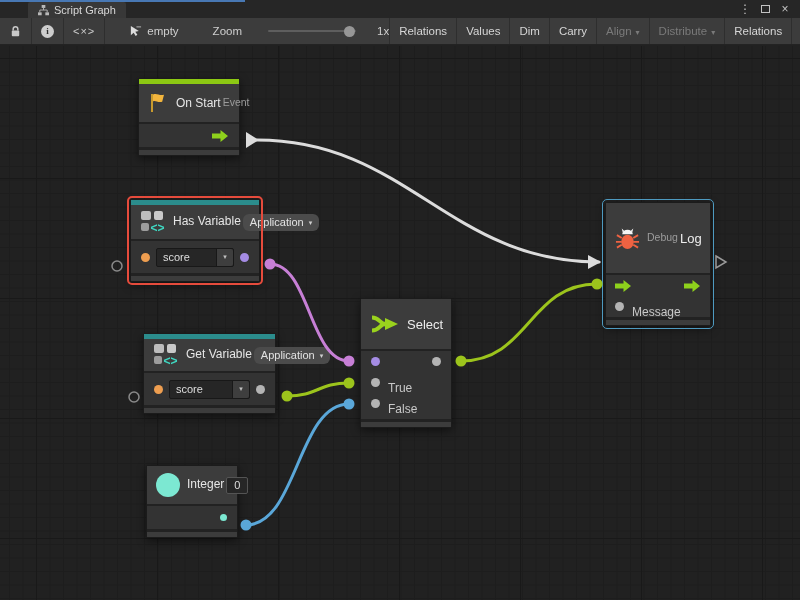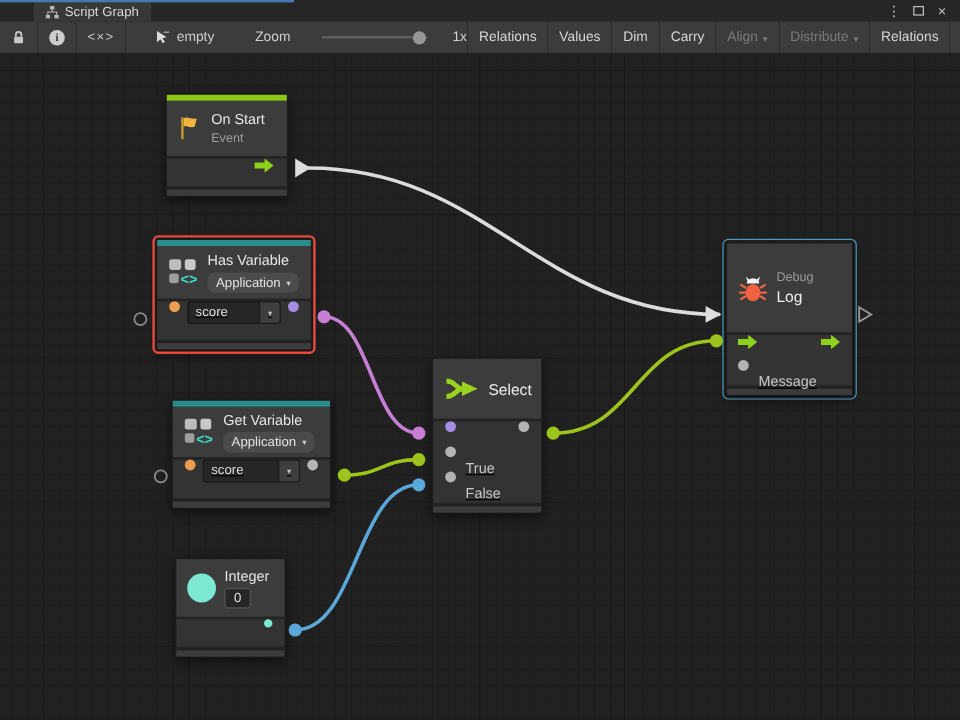--- a/index.html
+++ b/index.html
@@ -42,27 +42,27 @@
     background-position:36px 12px;}
 
   
   .node{position:absolute;background:#333;border:1px solid #1b1b1b;border-radius:2px;box-shadow:0 3px 9px rgba(0,0,0,.5);z-index:2;}
   .selected-red{outline:2px solid #e64b3c;outline-offset:1px;}
   .selected-blue{outline:1.5px solid #4e9ac0;outline-offset:2px;}
   .colorbar{height:5px;}
   .bar-green{background:#8cc813;}
   .bar-teal{background:#2b8c8c;}
   .node-header{background:#3c3c3c;display:flex;align-items:center;gap:7px;padding:8px 9px;}
-  .titles{display:flex;flex-direction:column;gap:2px;min-width:0;}
+  .titles{display:flex;flex-direction:row;gap:2px;min-width:0;}
   .title{font-size:12px;color:#e6e6e6;white-space:nowrap;line-height:15px;}
   .title-lg{font-size:13px;color:#ececec;white-space:nowrap;}
   .subtitle{font-size:10.5px;color:#9c9c9c;white-space:nowrap;line-height:13px;}
   .node-body{background:#333;border-top:2px solid #222;}
   .node-footer{height:8px;background:#3c3c3c;border-top:3px solid #222;}
-  .port-row{display:flex;align-items:flex-start;height:21px;padding:0 10px;gap:8px;text-decoration:underline;}
+  .port-row{display:flex;align-items:center;height:21px;padding:0 10px;gap:8px;}
   .row-tall{height:32px;}
   .row-right{justify-content:flex-end;}
   .row-between{justify-content:space-between;}
   .pad-b{padding-bottom:5px;}
   .port-label{font-size:12px;color:#c8c8c8;margin-top:11px;}
   .dot{width:9px;height:9px;border-radius:50%;flex:none;}
   .dot-sm{width:7px;height:7px;}
   .dot-orange{background:#ee9e50;}
   .dot-purple{background:#a58ce4;}
   .dot-gray{background:#b4b4b4;}

